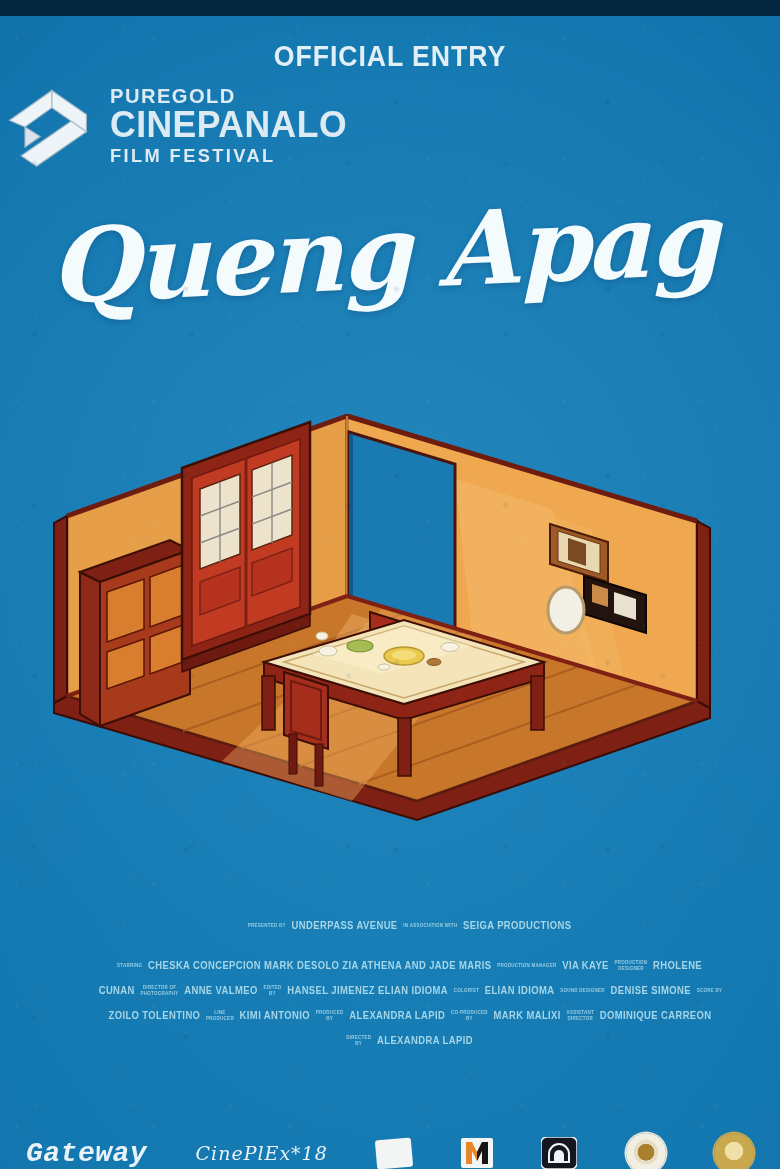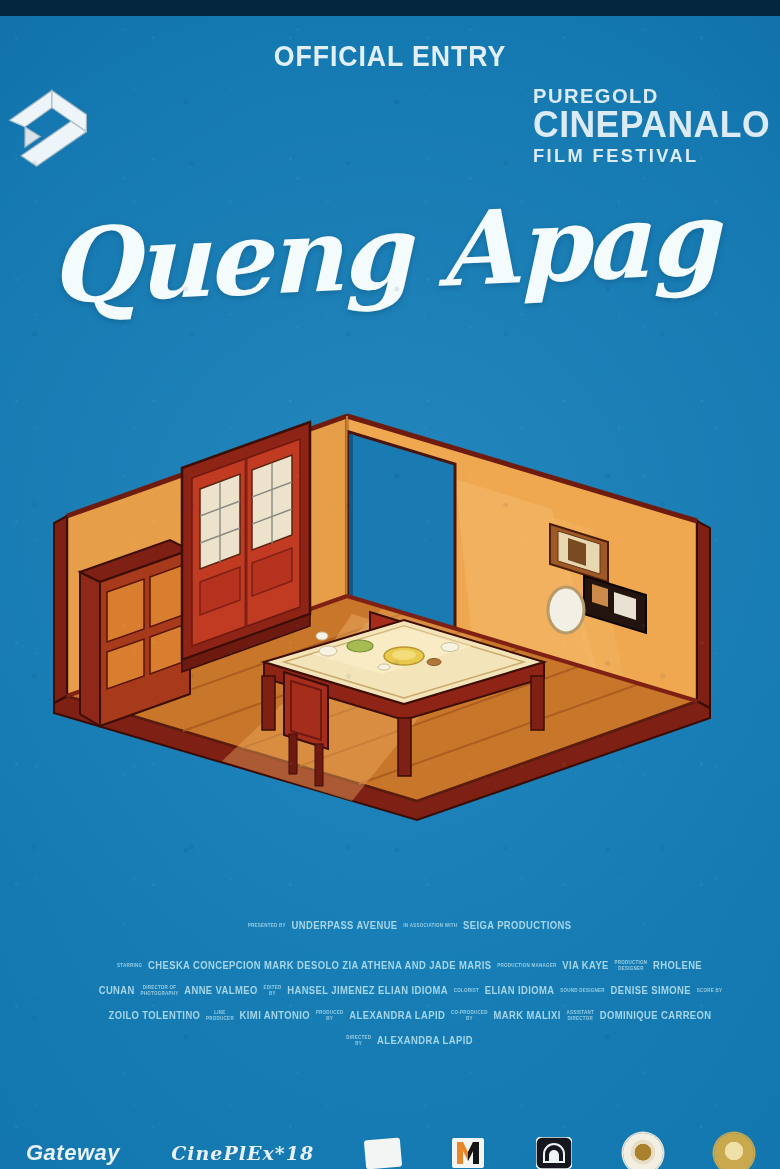--- a/index.html
+++ b/index.html
@@ -20,21 +20,21 @@
       radial-gradient(circle at 22% 86%, rgba(10,40,80,.15) 2px, transparent 3px);
     background-size:137px 121px, 173px 149px, 97px 113px, 211px 187px, 157px 171px;
   }
   .official-entry{
     position:absolute;top:24px;width:100%;text-align:center;
     color:#e3eff6;font-weight:800;font-size:29px;letter-spacing:1px;
     transform:scaleX(.92);
   }
   .festival-logo{
     position:absolute;top:60px;left:0;width:100%;
-    display:flex;justify-content:space-between;align-items:center;gap:14px;
+    display:flex;justify-content:flex-start;align-items:center;gap:14px;
   }
   .festival-text{color:#dcebf3;text-align:left;transform:scaleX(.96);transform-origin:left;}
   .festival-brand{font-size:21px;font-weight:800;letter-spacing:1.5px;line-height:1;}
   .festival-name{font-size:37px;font-weight:800;letter-spacing:.5px;line-height:1.05;}
   .festival-sub{font-size:19px;font-weight:700;letter-spacing:2.5px;line-height:1.15;}
   .film-title{
     position:absolute;top:176px;width:100%;text-align:center;
     font-family:"DejaVu Serif", serif;font-style:italic;font-weight:700;
     font-size:102px;color:#f4fbfd;letter-spacing:-3px;
     transform:rotate(-2.5deg) skewX(-4deg);
@@ -53,22 +53,22 @@
     display:inline-flex;flex-direction:column;justify-content:center;
     font-size:5.5px;font-weight:700;letter-spacing:.3px;line-height:1.1;
     margin:0 3px;text-align:center;opacity:.9;
   }
   .logos-row{
     position:absolute;bottom:6px;left:0;width:100%;height:52px;
     display:flex;align-items:center;justify-content:space-between;
     padding:0 26px;box-sizing:border-box;color:#e8f2f8;
   }
   .logo-item{display:flex;align-items:center;gap:5px;flex:0 0 auto;}
-  .gateway-text{font-family:Liberation Sans, sans-serif;font-style:italic;font-size:22px;font-weight:700;letter-spacing:.5px;}
-  .cineplex-text{font-family:"DejaVu Serif", serif;font-style:italic;font-size:19px;font-weight:700;letter-spacing:1px;}
+  .gateway-text{font-family:Liberation Mono, monospace;font-style:italic;font-size:28px;font-weight:700;letter-spacing:.5px;}
+  .cineplex-text{font-family:"DejaVu Serif", serif;font-style:italic;font-size:19px;font-weight:400;letter-spacing:1px;}
   .ticket-logo{width:36px;height:29px;background:#f2f5f4;border-radius:3px;transform:rotate(-5deg);
     display:flex;flex-direction:column;justify-content:center;gap:3px;padding:3px 4px;box-sizing:border-box;}
   .ticket-logo i{display:block;height:2px;background:#8aa0ab;border-radius:1px;}
   .ticket-logo i:last-child{background:repeating-linear-gradient(90deg,#5a7c8a 0 3px,transparent 3px 6px);}
   .seiga-col{display:flex;flex-direction:column;align-items:center;line-height:1;}
   .seiga-name{font-size:16px;font-weight:700;letter-spacing:6px;text-indent:6px;}
   .seiga-sub{font-size:4.5px;letter-spacing:3.4px;margin-top:3px;text-indent:3px;}
   .narra-col{display:flex;flex-direction:column;align-items:flex-start;line-height:1;}
   .narra-name{font-size:19px;font-weight:700;letter-spacing:2px;}
   .narra-sub{font-size:4px;letter-spacing:1.1px;margin-top:2px;}

